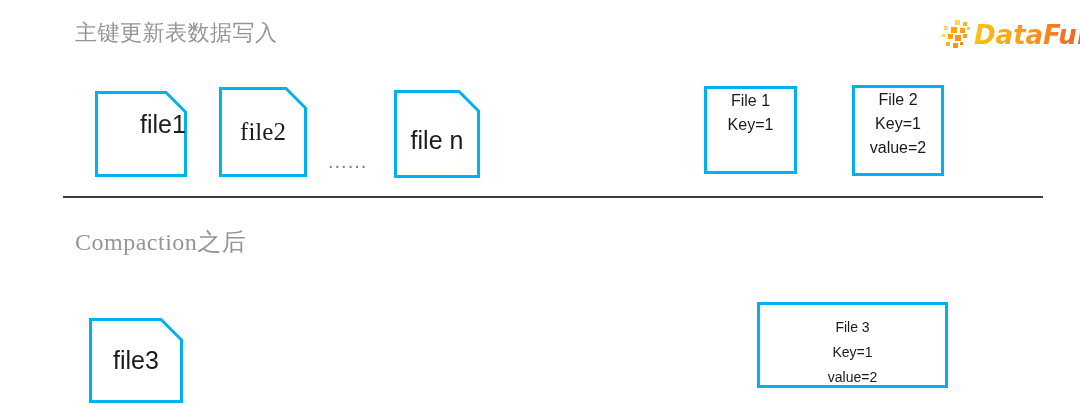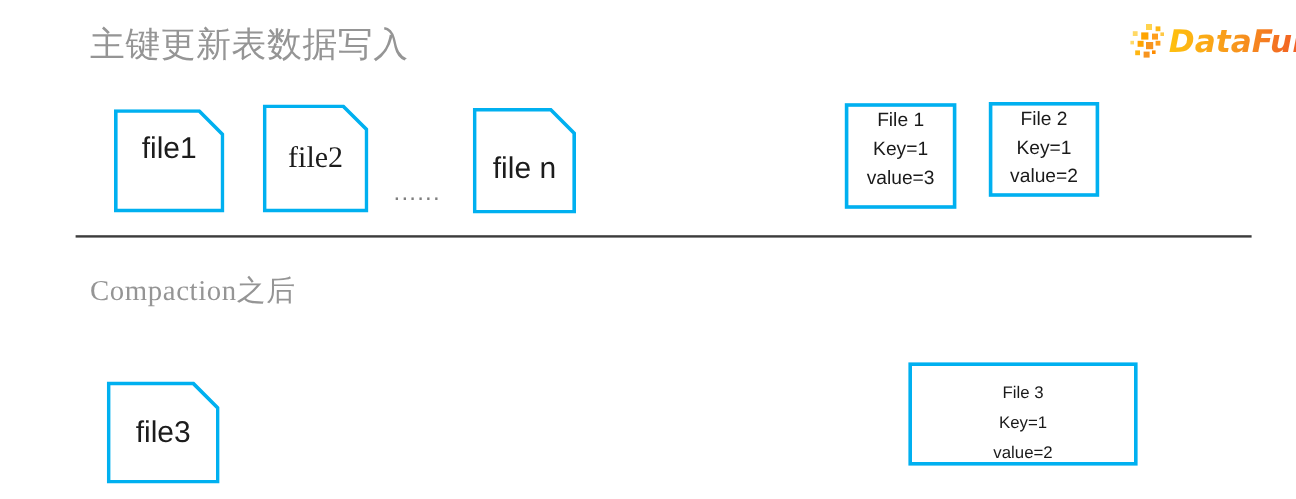--- a/index.html
+++ b/index.html
@@ -3,21 +3,21 @@
 <meta charset="utf-8">
 <style>
   html,body{margin:0;padding:0;background:#fff;}
   .canvas{
     position:relative;width:1080px;height:416px;background:#ffffff;overflow:hidden;
     font-family:"Liberation Sans", sans-serif;
   }
   .sec-title{
     position:absolute;color:#959595;letter-spacing:0.5px;white-space:nowrap;
   }
-  .sec-title.top{left:75px;top:18px;font-size:29px;}
+  .sec-title.top{left:75px;top:18px;font-size:22px;}
   .sec-title.bottom{left:75px;top:226px;font-size:24px;font-family:Liberation Serif, serif;}
 
   
   .fileShape{position:absolute;}
   .fileShape svg{position:absolute;left:0;top:0;display:block;}
   .fileShape .lbl{
     position:absolute;inset:0;display:flex;align-items:center;justify-content:center;
     font-size:25px;color:#1c1c1c;white-space:pre;
   }
 
@@ -70,21 +70,21 @@
       <i style="left:7px;top:15px;width:5px;height:5px;background:#FFA400"></i>
       <i style="left:14px;top:16px;width:6px;height:6px;background:#F7941E"></i>
       <i style="left:22px;top:15px;width:4px;height:4px;background:#FF9E1B"></i>
       <i style="left:5px;top:23px;width:4px;height:4px;background:#FFB612"></i>
       <i style="left:12px;top:24px;width:5px;height:5px;background:#F7941E"></i>
       <i style="left:19px;top:23px;width:3px;height:3px;background:#FF8C00"></i>
     </span>
     <span class="word">DataFun.</span>
   </div>
 
-  <div class="fileShape" style="left:95px;top:91px;width:92px;height:66px;">
+  <div class="fileShape" style="left:95px;top:91px;width:92px;height:66px;padding-left:44px;">
     <svg width="92" height="86" viewBox="0 0 92 86">
       <polygon points="1.5,1.5 71,1.5 90.5,21 90.5,84.5 1.5,84.5" fill="#ffffff" stroke="#00B0F0" stroke-width="3" stroke-linejoin="miter"></polygon>
     </svg>
     <span class="lbl">file1</span>
   </div>
 
   <div class="fileShape" style="left:219px;top:87px;width:88px;height:90px;font-family:Liberation Serif, serif;">
     <svg width="88" height="90" viewBox="0 0 88 90">
       <polygon points="1.5,1.5 67,1.5 86.5,21 86.5,88.5 1.5,88.5" fill="#ffffff" stroke="#00B0F0" stroke-width="3" stroke-linejoin="miter"></polygon>
     </svg>
@@ -97,25 +97,24 @@
     <svg width="86" height="88" viewBox="0 0 86 88">
       <polygon points="1.5,1.5 65,1.5 84.5,21 84.5,86.5 1.5,86.5" fill="#ffffff" stroke="#00B0F0" stroke-width="3" stroke-linejoin="miter"></polygon>
     </svg>
     <span class="lbl">file n</span>
   </div>
 
   <div class="recBox" style="left:704px;top:86px;width:93px;height:88px;">
     <div class="inner">
       <div>File 1</div>
       <div>Key=1</div>
-      <div>value=3</div>
     </div>
   </div>
 
-  <div class="recBox" style="left:824px;top:85px;width:92px;height:79px;">
+  <div class="recBox" style="left:852px;top:85px;width:92px;height:91px;">
     <div class="inner">
       <div>File 2</div>
       <div>Key=1</div>
       <div>value=2</div>
     </div>
   </div>
 
   <div class="divider"></div>
 
   <div class="sec-title bottom">Compaction之后</div>

